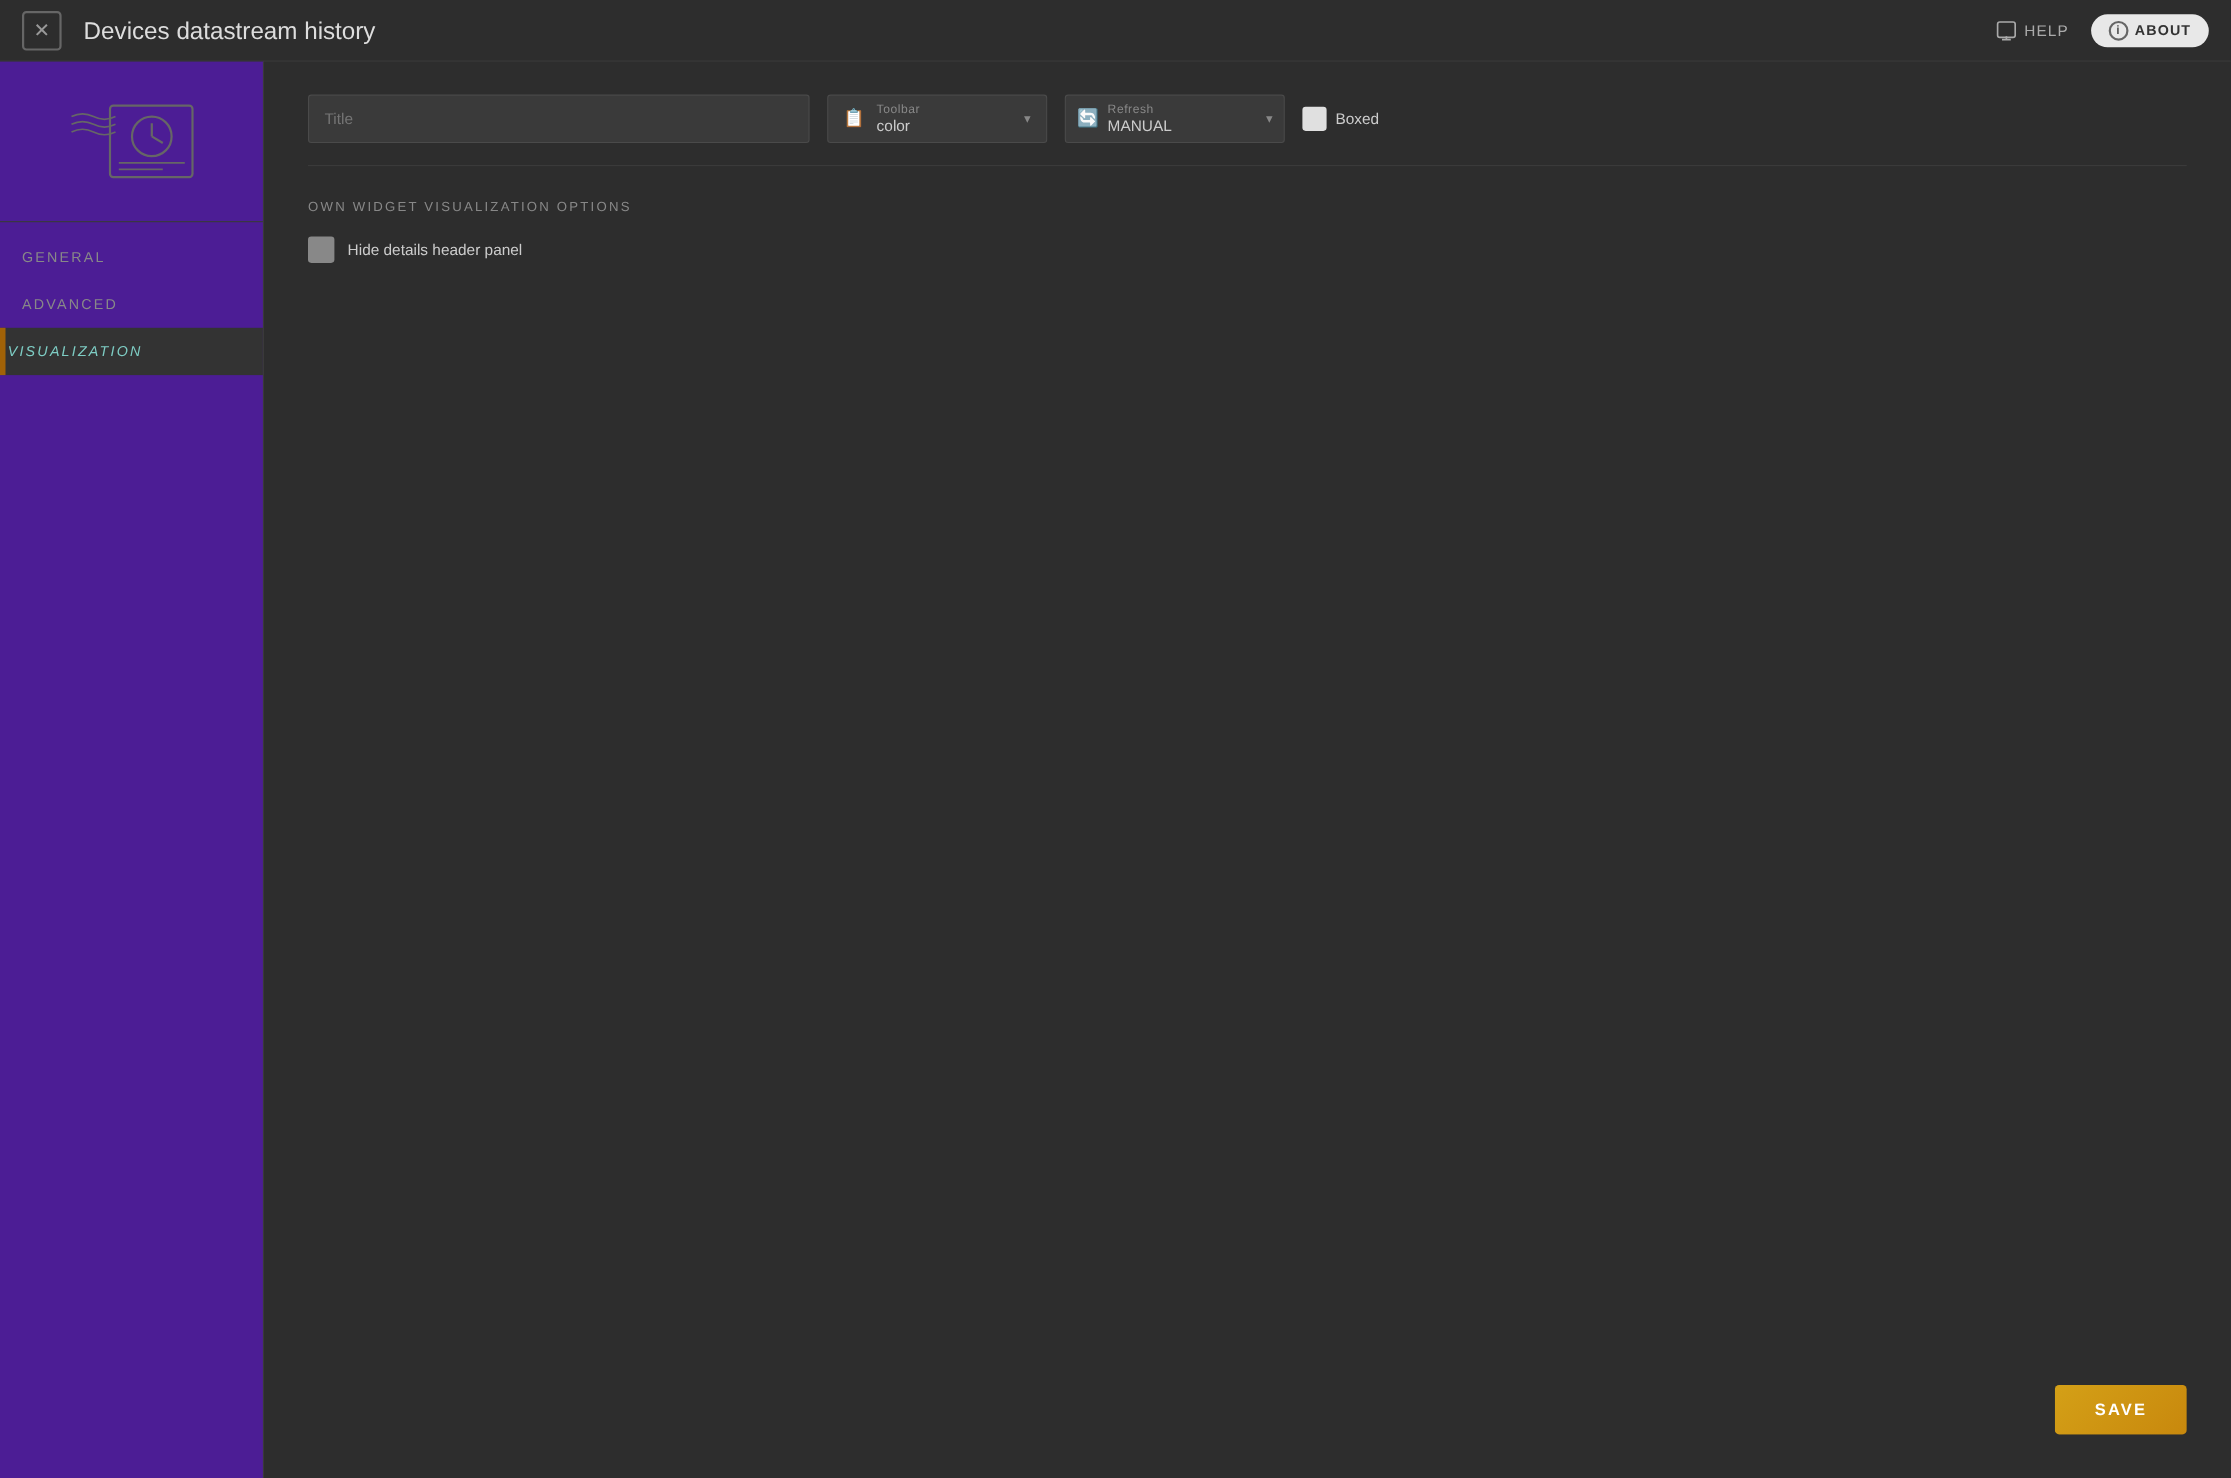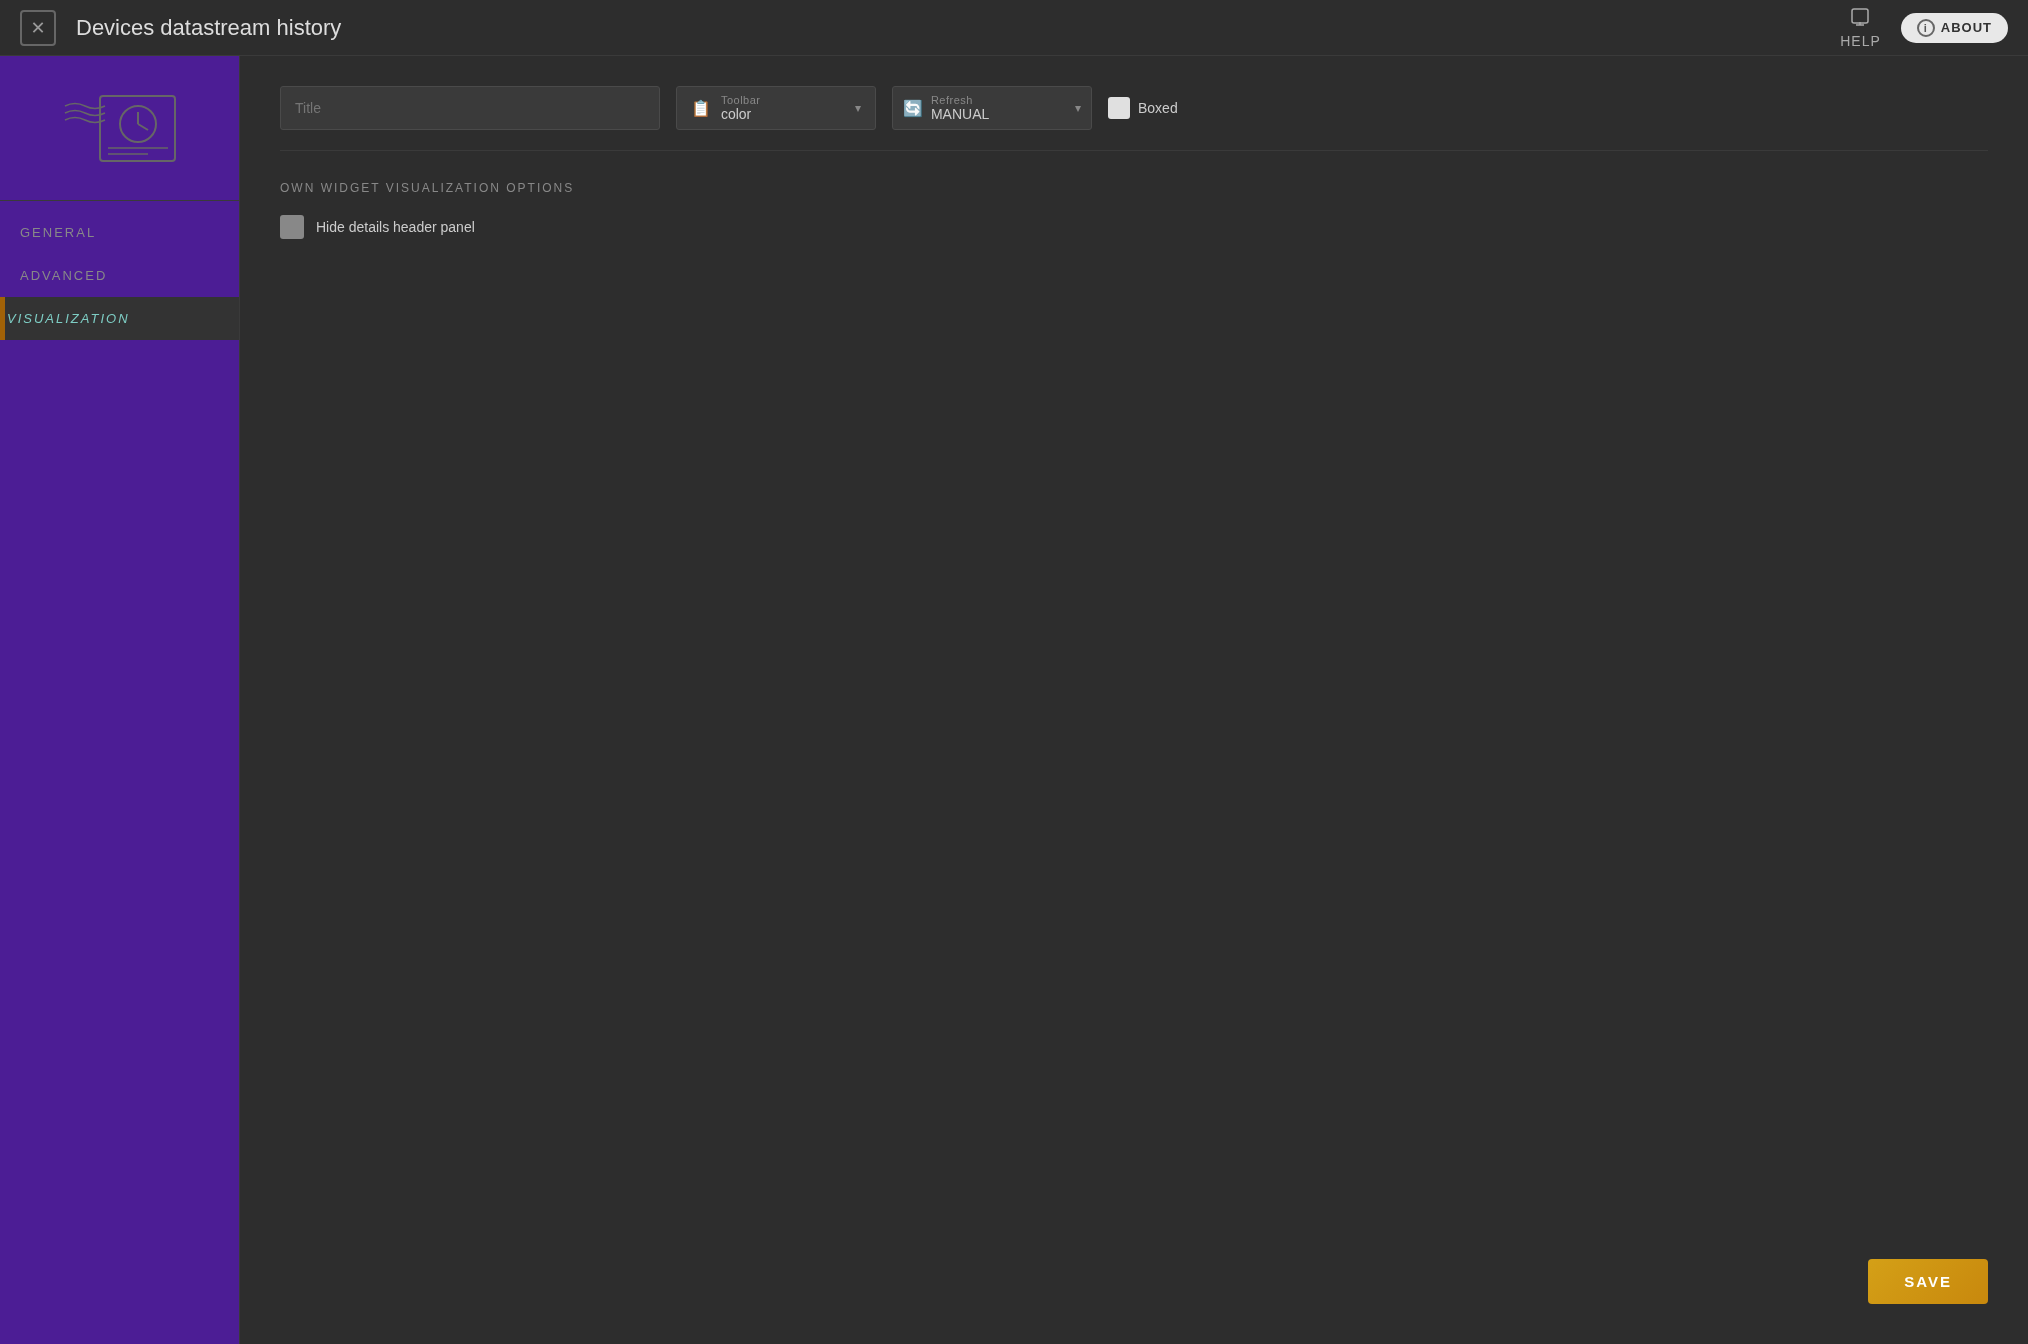--- a/index.html
+++ b/index.html
@@ -46,21 +46,20 @@
       gap: 20px;
     }
     .help-btn {
       display: flex;
       align-items: center;
       gap: 6px;
       color: #aaa;
       font-size: 14px;
       letter-spacing: 1px;
       cursor: pointer;
-      flex-direction: column;
     }
     .about-btn {
       display: flex;
       align-items: center;
       gap: 6px;
       background: #e8e8e8;
       color: #333;
       border-radius: 20px;
       padding: 6px 16px;
       font-size: 13px;
@@ -143,21 +142,21 @@
       margin-bottom: 20px;
     }
 
     .text-input {
       background: #3a3a3a;
       border: 1px solid #4a4a4a;
       border-radius: 3px;
       padding: 10px 14px;
       color: #bbb;
       font-size: 14px;
-      width: 380px;
+      width: 456px;
       height: 44px;
     }
 
     .select-field {
       background: #3a3a3a;
       border: 1px solid #4a4a4a;
       border-radius: 3px;
       padding: 4px 14px;
       color: #bbb;
       font-size: 14px;

